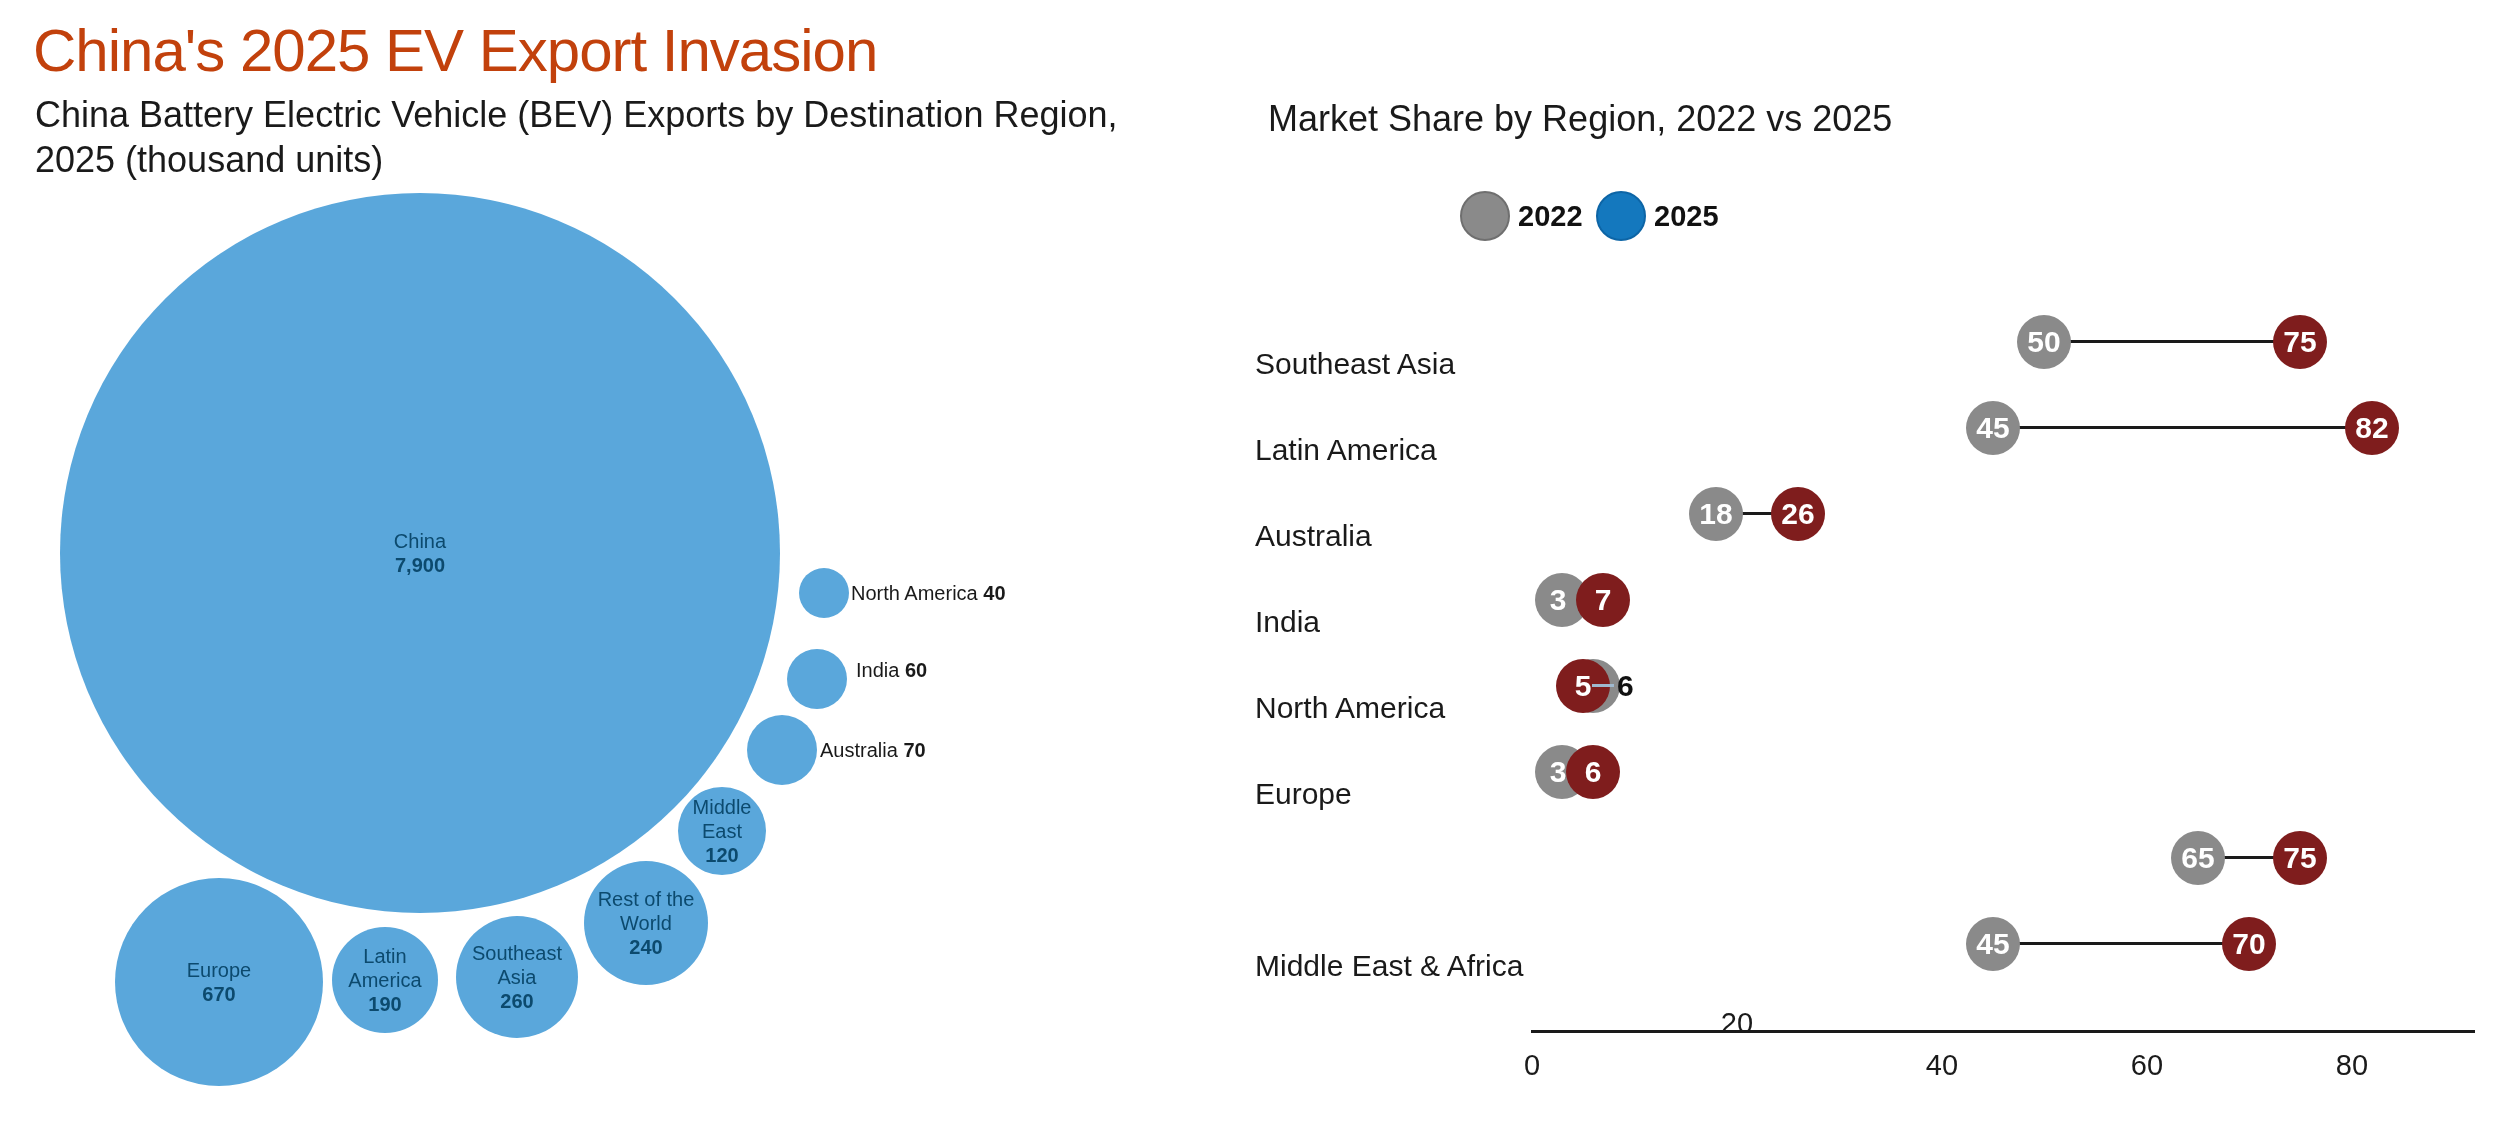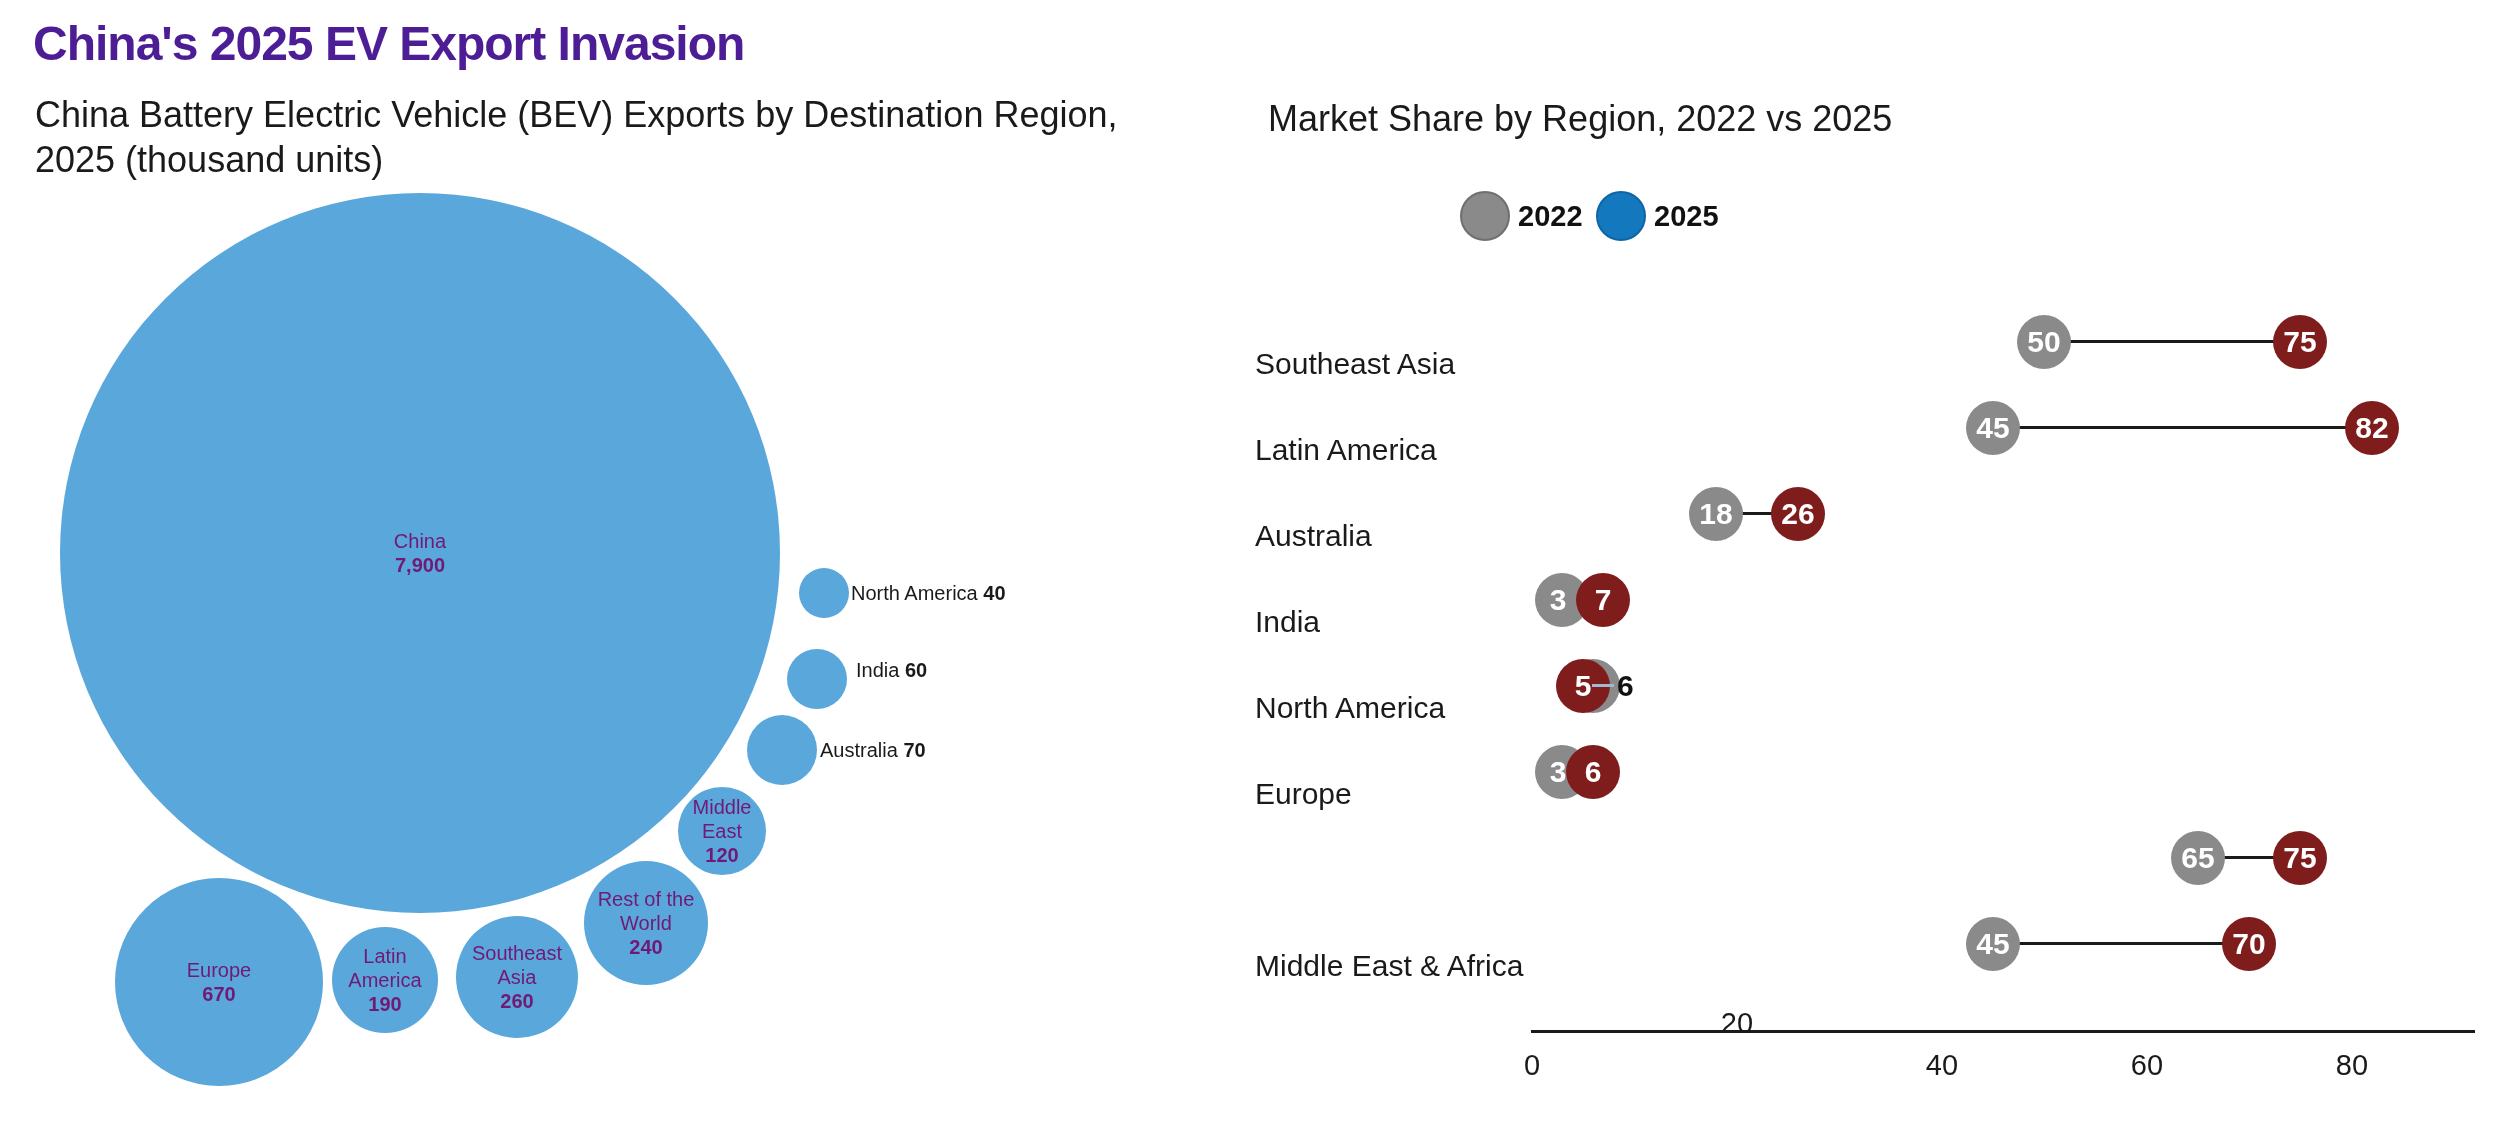--- a/index.html
+++ b/index.html
@@ -3,32 +3,32 @@
 <meta charset="utf-8">
 <style>
   html,body{margin:0;padding:0;}
   body{
     width:2500px;height:1123px;position:relative;overflow:hidden;
     background:#ffffff;
     font-family:"Liberation Sans","DejaVu Sans",sans-serif;
     color:#1a1a1a;
   }
   .panel-title{
-    position:absolute;font-size:48px;font-weight:700;color:#4c1d95;
+    position:absolute;font-size:60px;font-weight:400;color:#c2410c;
     letter-spacing:-1px;white-space:nowrap;
   }
   .panel-subtitle{
     position:absolute;font-size:36px;font-weight:400;color:#1a1a1a;
     line-height:45px;white-space:nowrap;
   }
   
   .bubble{
     position:absolute;border-radius:50%;
     display:flex;align-items:center;justify-content:center;
-    text-align:center;color:#701a75;
+    text-align:center;color:#0c4a6e;
   }
   .bubble-lines{font-size:20px;line-height:24px;}
   .bubble-val{font-weight:700;}
   .callout{
     position:absolute;font-size:20px;line-height:24px;color:#1a1a1a;
     white-space:nowrap;
   }
   .callout b{font-weight:700;}
   
   .legend-dot{position:absolute;width:50px;height:50px;border-radius:50%;box-sizing:border-box;}

